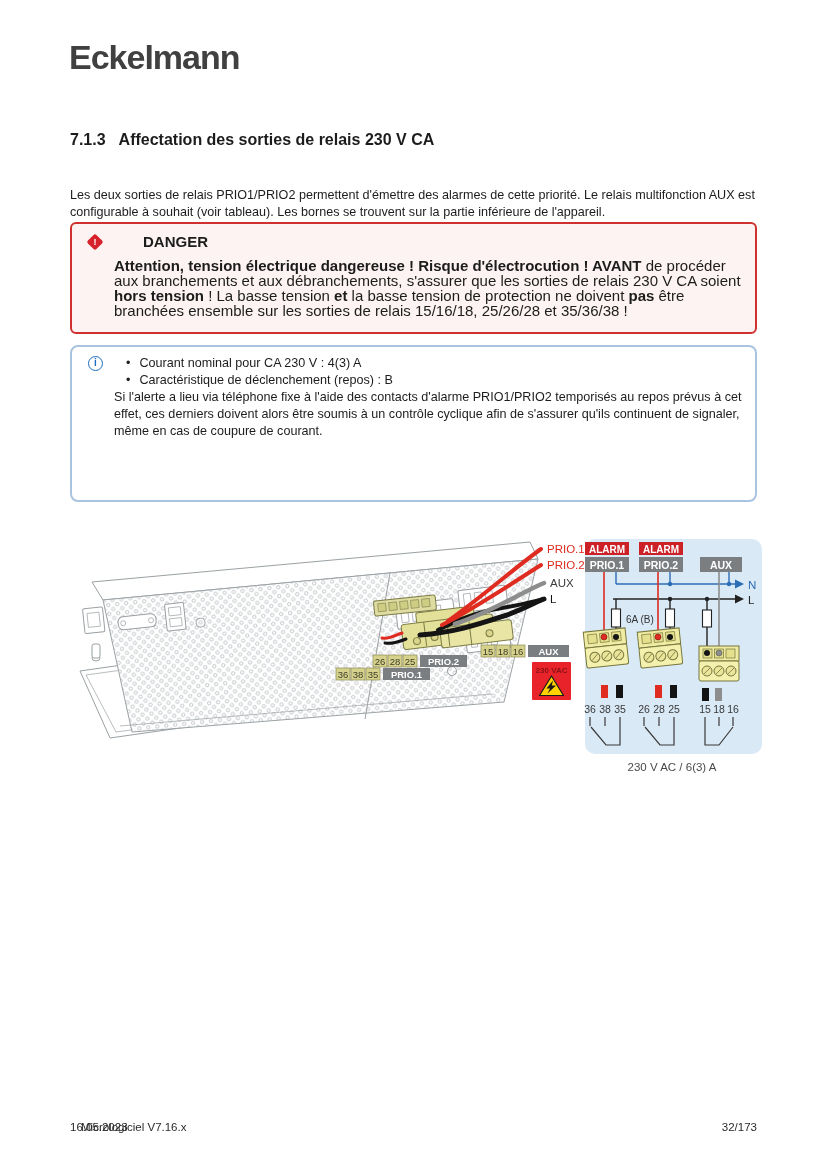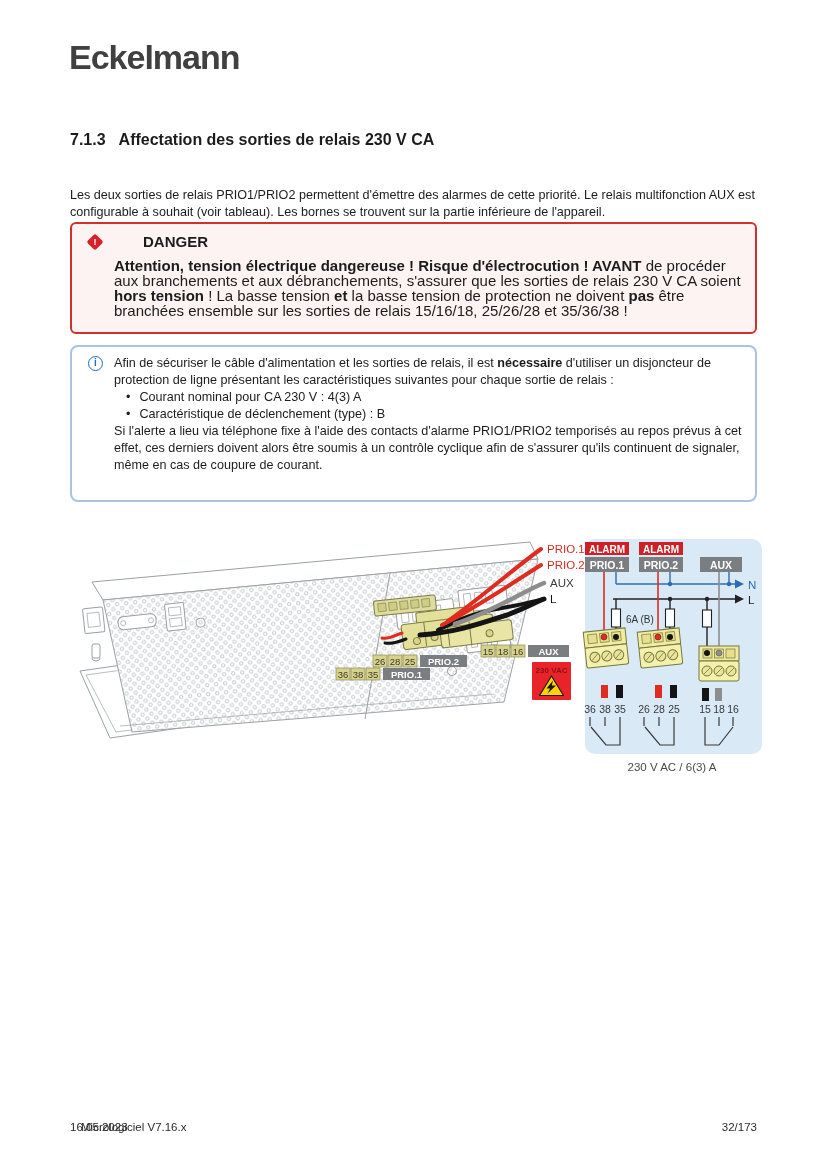--- a/index.html
+++ b/index.html
@@ -89,29 +89,28 @@
       <div class="danger-title">DANGER</div>
     </div>
     <div class="danger-body">
       <span class="b">Attention, tension électrique dangereuse ! Risque d'électrocution ! AVANT</span><span> de procéder aux branchements et aux débranchements, s'assurer que les sorties de relais 230 V CA soient </span><span class="b">hors tension</span><span> ! La basse tension </span><span class="b">et</span><span> la basse tension de protection ne doivent </span><span class="b">pas</span><span> être branchées ensemble sur les sorties de relais 15/16/18, 25/26/28 et 35/36/38 !</span>
     </div>
   </div>
 
   <div class="info-box">
     <div class="info-icon">i</div>
     <div class="info-body">
-      <div><span>Afin de sécuriser le câble d'alimentation et les sorties de relais, il est </span><span class="b">nécessaire</span><span> d'utiliser un disjoncteur de protection de ligne présentant les caractéristiques suivantes pour chaque sortie de relais :</span></div>
       <div class="info-bullets">
         <div class="bullet-row">
             <span class="bullet-dot">•</span>
             <span>Courant nominal pour CA 230 V : 4(3) A</span>
           </div>
         <div class="bullet-row">
             <span class="bullet-dot">•</span>
-            <span>Caractéristique de déclenchement (type) : B</span>
+            <span>Caractéristique de déclenchement (repos) : B</span>
           </div>
       </div>
       <div>Si l'alerte a lieu via téléphone fixe à l'aide des contacts d'alarme PRIO1/PRIO2 temporisés au repos prévus à cet effet, ces derniers doivent alors être soumis à un contrôle cyclique afin de s'assurer qu'ils continuent de signaler, même en cas de coupure de courant.</div>
     </div>
   </div>
 
   <div class="diagram">
   <svg width="710" height="250" viewBox="60 510 710 250">
     <defs>
       <pattern id="holes" width="9" height="9" patternUnits="userSpaceOnUse" patternTransform="rotate(-6)">

